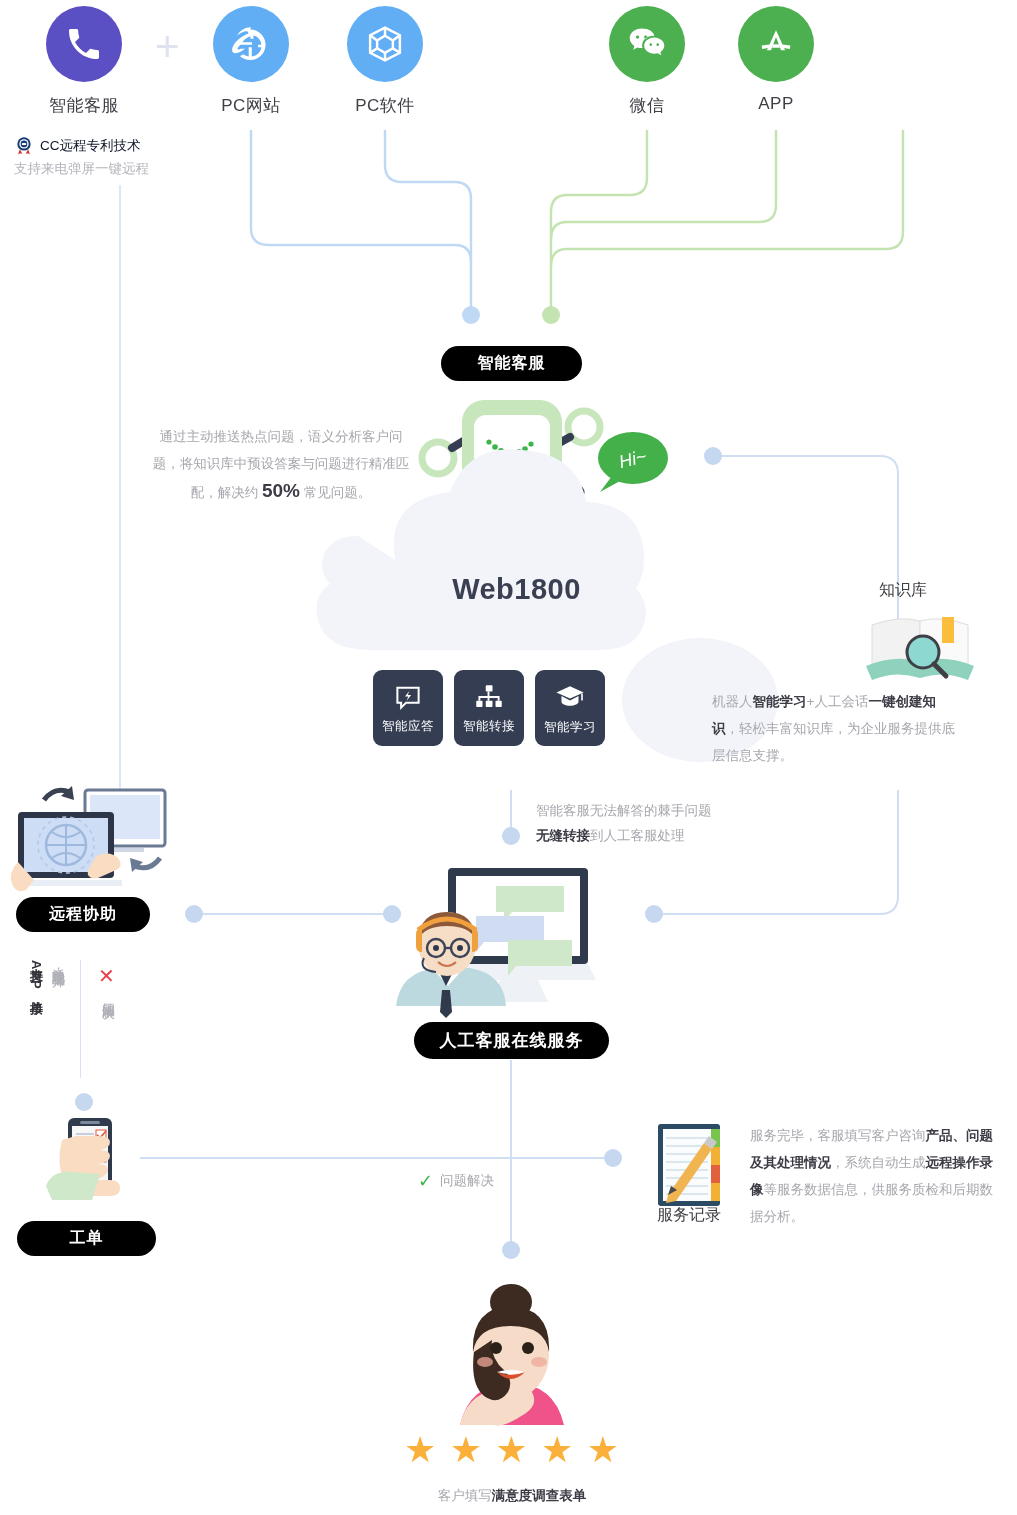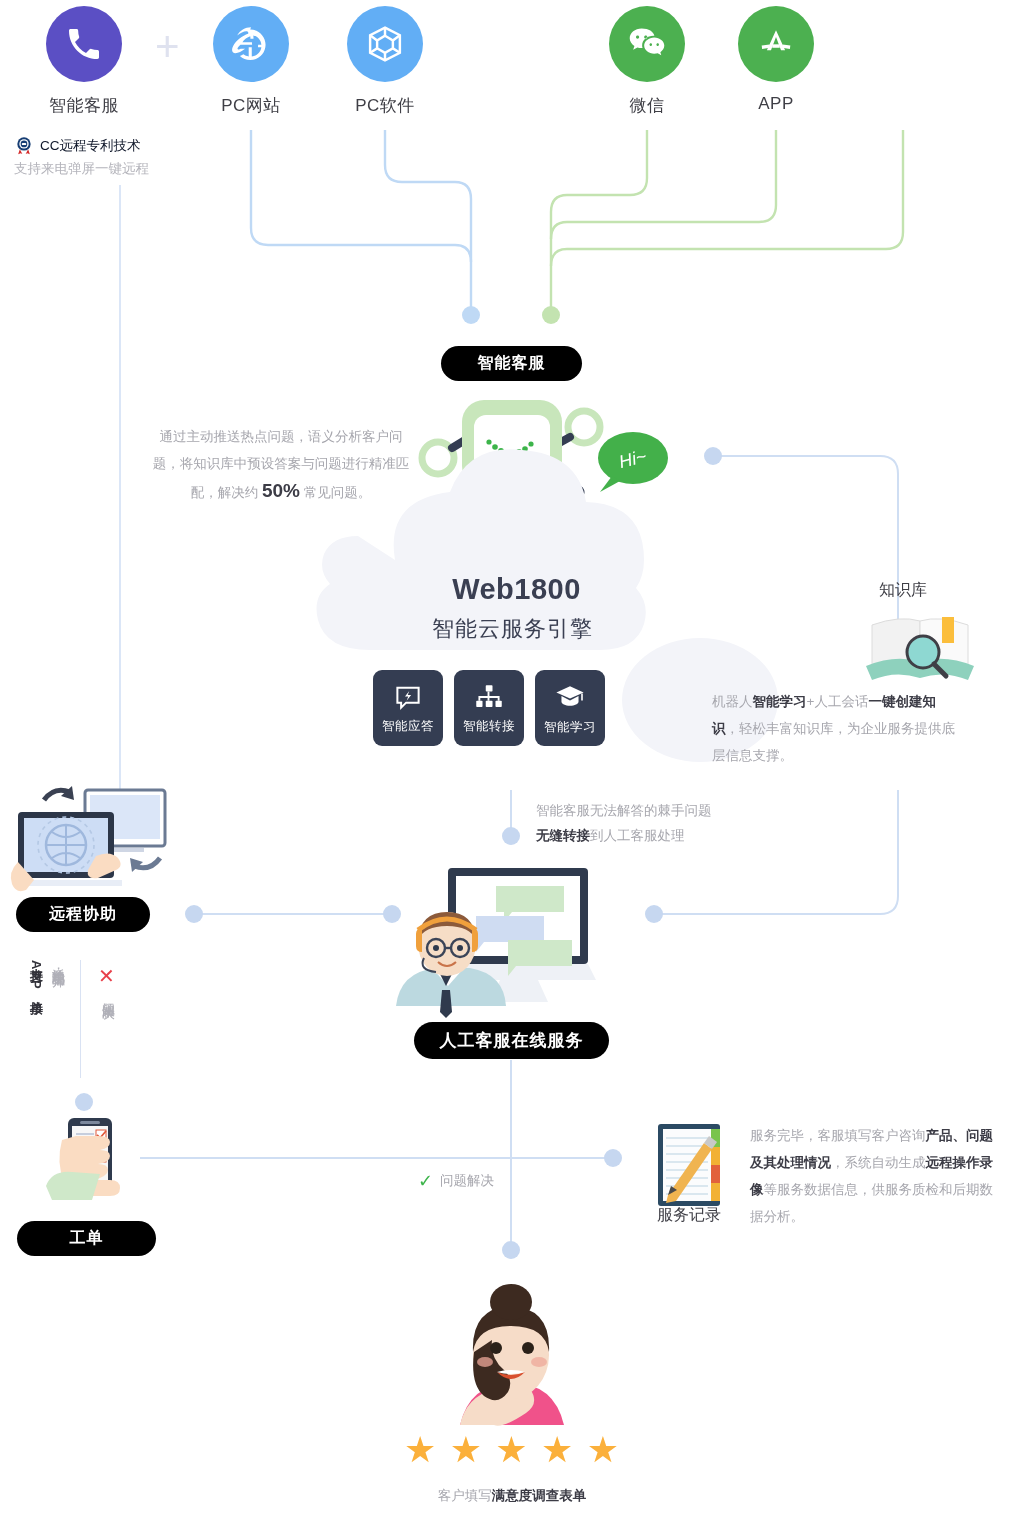--- a/index.html
+++ b/index.html
@@ -384,21 +384,20 @@
 
   <div class="pill" style="left:441px; top:346px; width:141px; height:35px;">
     <span>智能客服</span>
   </div>
 
   <div class="para" style="left:152px; top:423px; width:258px;text-align:center;">
     <span>通过主动推送热点问题，语义分析客户问题，将知识库中预设答案与问题进行精准匹配，解决约 </span><span class="big">50%</span><span> 常见问题。</span>
   </div>
 
   <div class="cloud-title" style="left:344px; top:573px; width:345px;">Web1800</div>
-  <div class="cloud-sub" style="left:340px; top:614px; width:345px;">智能云服务引擎</div>
 
   <div class="tiles" style="left:373px; top:670px;">
     <div class="tile">
       <svg width="30" height="30" viewBox="0 0 24 24" fill="none" stroke="#fff" stroke-width="1.6">
         <path d="M3.5 4.5h17v12h-10l-4 4v-4h-3z"></path>
         <path d="M13 7.2 9.6 11.6h2.6L10.9 15l3.6-4.6h-2.7z" fill="#fff" stroke="none"></path>
       </svg>
       <span class="tlabel">智能应答</span>
     </div>
     <div class="tile">

